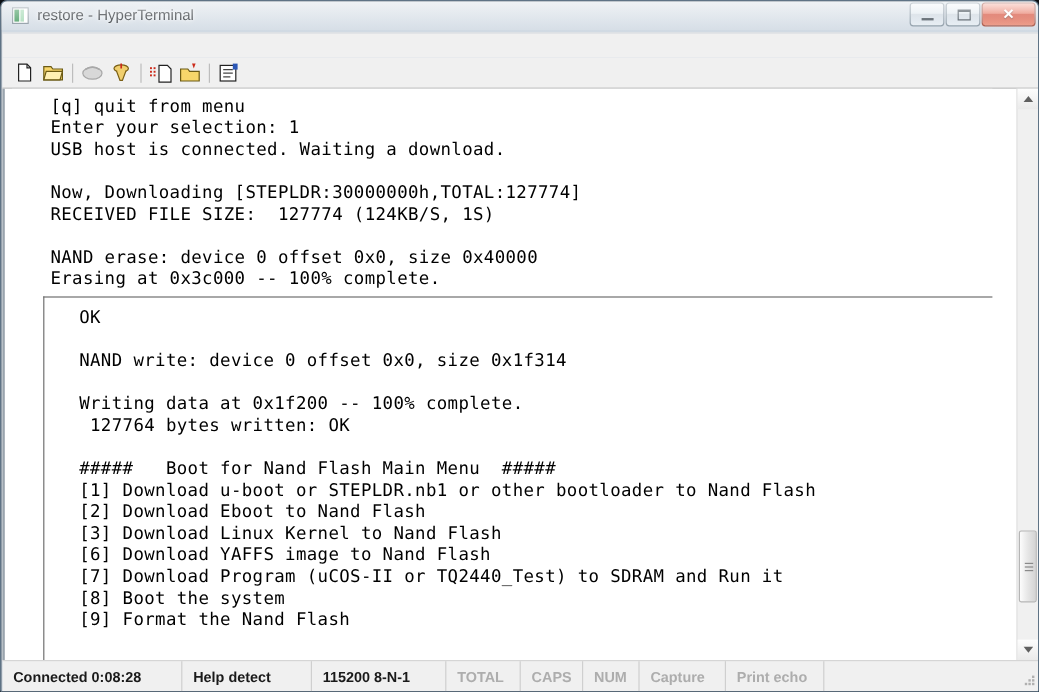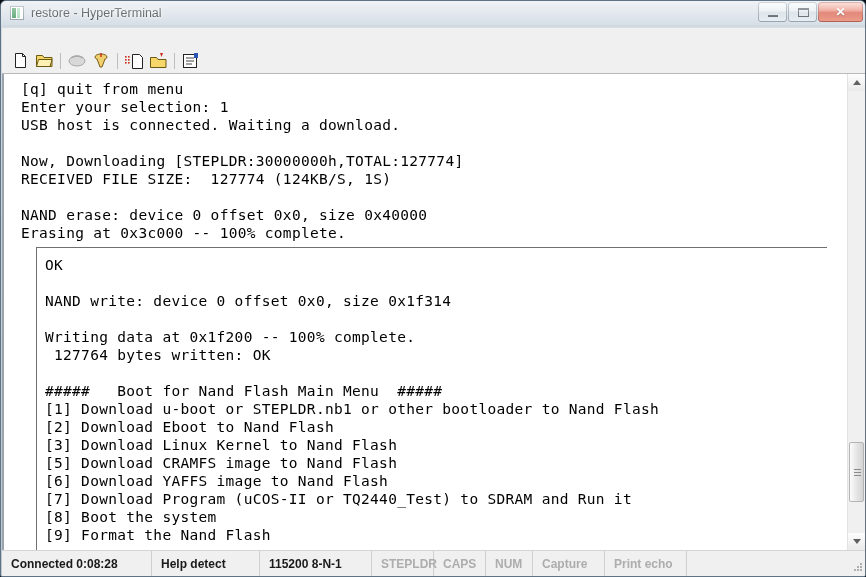--- a/index.html
+++ b/index.html
@@ -183,20 +183,21 @@
     overflow: hidden;
   }
   .term-line {
     font-family: "DejaVu Sans Mono", "Liberation Mono", monospace;
     font-size: 14.5px;
     line-height: 18px;
     color: #000000;
     white-space: pre;
     letter-spacing: 0.30px;
     height: 18px;
+    margin-left: 21px;
   }
   .term-block-top {
     position: absolute;
     left: 11px;
     top: 6px;
     width: 800px;
   }
 
   
   .inner-box {
@@ -421,21 +422,20 @@
           <div class="term-line"></div>
           <div class="term-line">NAND write: device 0 offset 0x0, size 0x1f314</div>
           <div class="term-line"></div>
           <div class="term-line">Writing data at 0x1f200 -- 100% complete.</div>
           <div class="term-line"> 127764 bytes written: OK</div>
           <div class="term-line"></div>
           <div class="term-line">#####   Boot for Nand Flash Main Menu  #####</div>
           <div class="term-line">[1] Download u-boot or STEPLDR.nb1 or other bootloader to Nand Flash</div>
           <div class="term-line">[2] Download Eboot to Nand Flash</div>
           <div class="term-line">[3] Download Linux Kernel to Nand Flash</div>
-          <div class="term-line">[5] Download CRAMFS image to Nand Flash</div>
           <div class="term-line">[6] Download YAFFS image to Nand Flash</div>
           <div class="term-line">[7] Download Program (uCOS-II or TQ2440_Test) to SDRAM and Run it</div>
           <div class="term-line">[8] Boot the system</div>
           <div class="term-line">[9] Format the Nand Flash</div>
         </div>
       </div>
 
     </div>
 
     <div class="scrollbar">
@@ -452,21 +452,21 @@
       <div class="sb-arrow down">
         <span class="sb-tri down"></span>
       </div>
     </div>
   </div>
 
   <div class="statusbar">
     <div class="st-cell" style="width:150px;">Connected 0:08:28</div>
     <div class="st-cell" style="width:108px;">Help detect</div>
     <div class="st-cell" style="width:112px;">115200 8-N-1</div>
-    <div class="st-cell dim" style="width:62px;">STEPLDR</div>
+    <div class="st-cell dim" style="width:62px;">TOTAL</div>
     <div class="st-cell dim" style="width:52px;">CAPS</div>
     <div class="st-cell dim" style="width:47px;">NUM</div>
     <div class="st-cell dim" style="width:72px;">Capture</div>
     <div class="st-cell dim" style="width:82px;">Print echo</div>
     <div class="st-cell grow"></div>
     <div class="resize-grip">
       <i style="left:7px;top:0;"></i>
       <i style="left:4px;top:3px;"></i>
         <i style="left:7px;top:3px;"></i>
       <i style="left:1px;top:6px;"></i>

